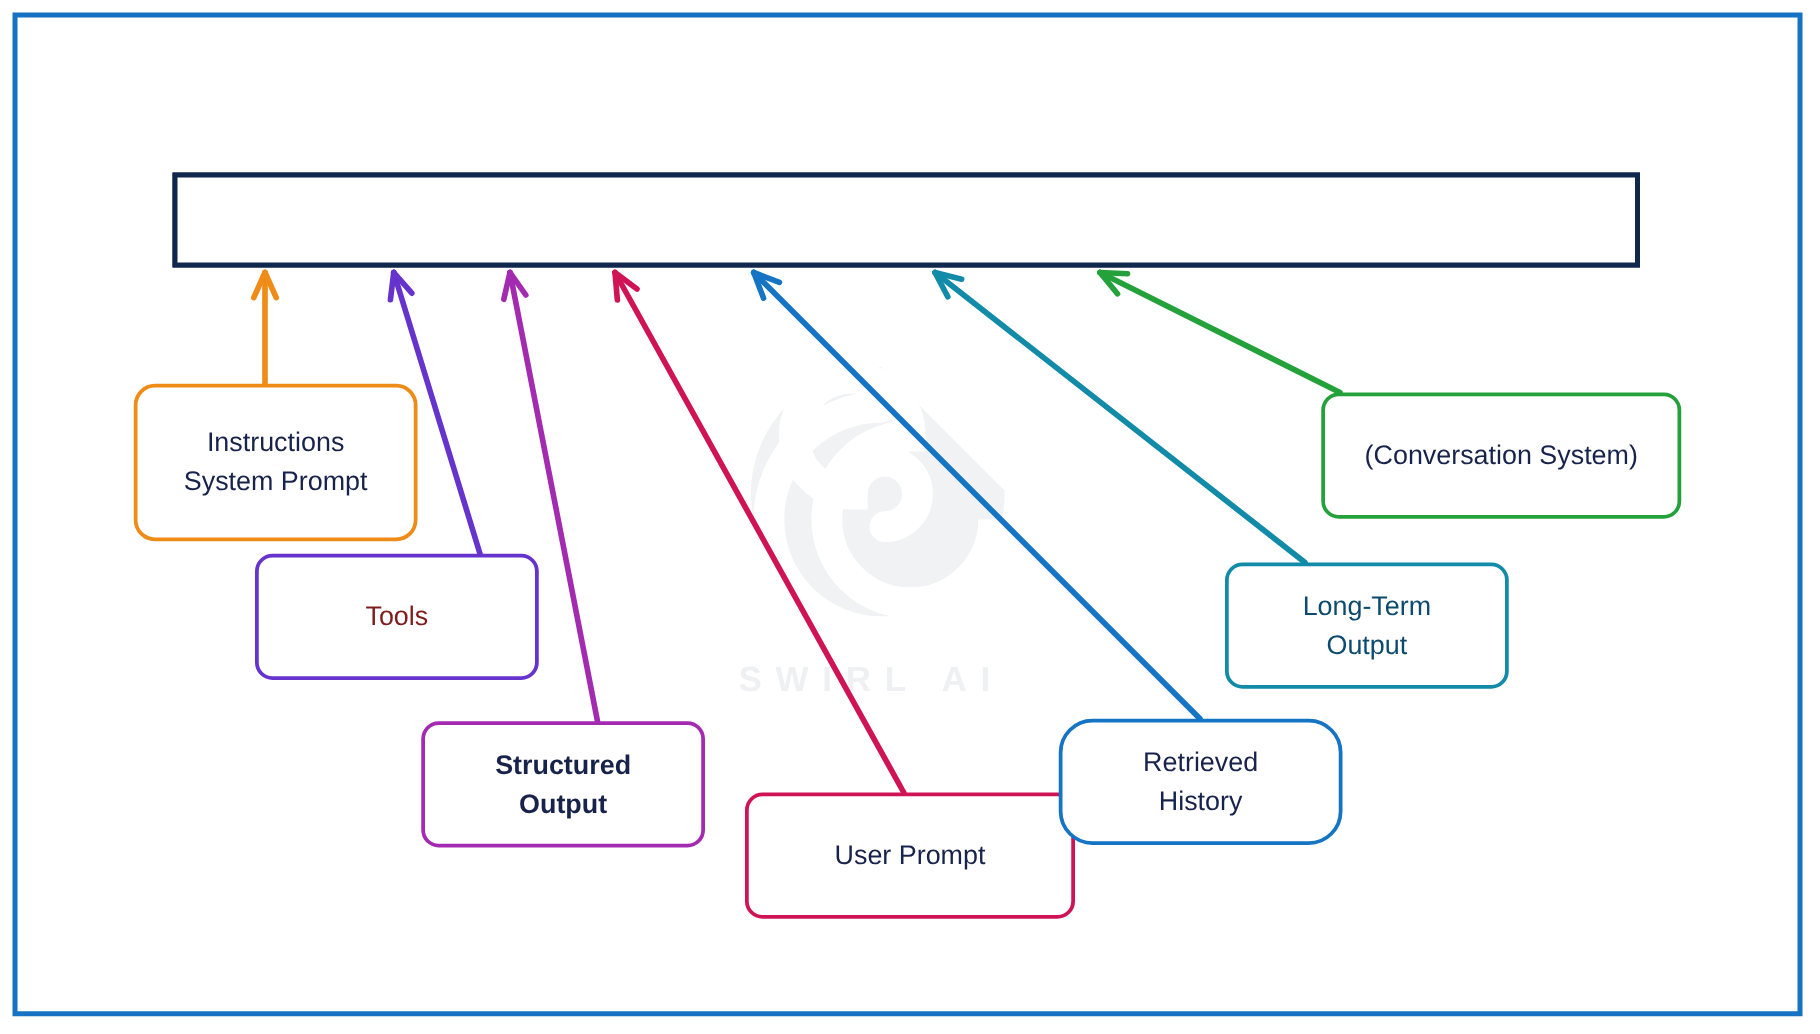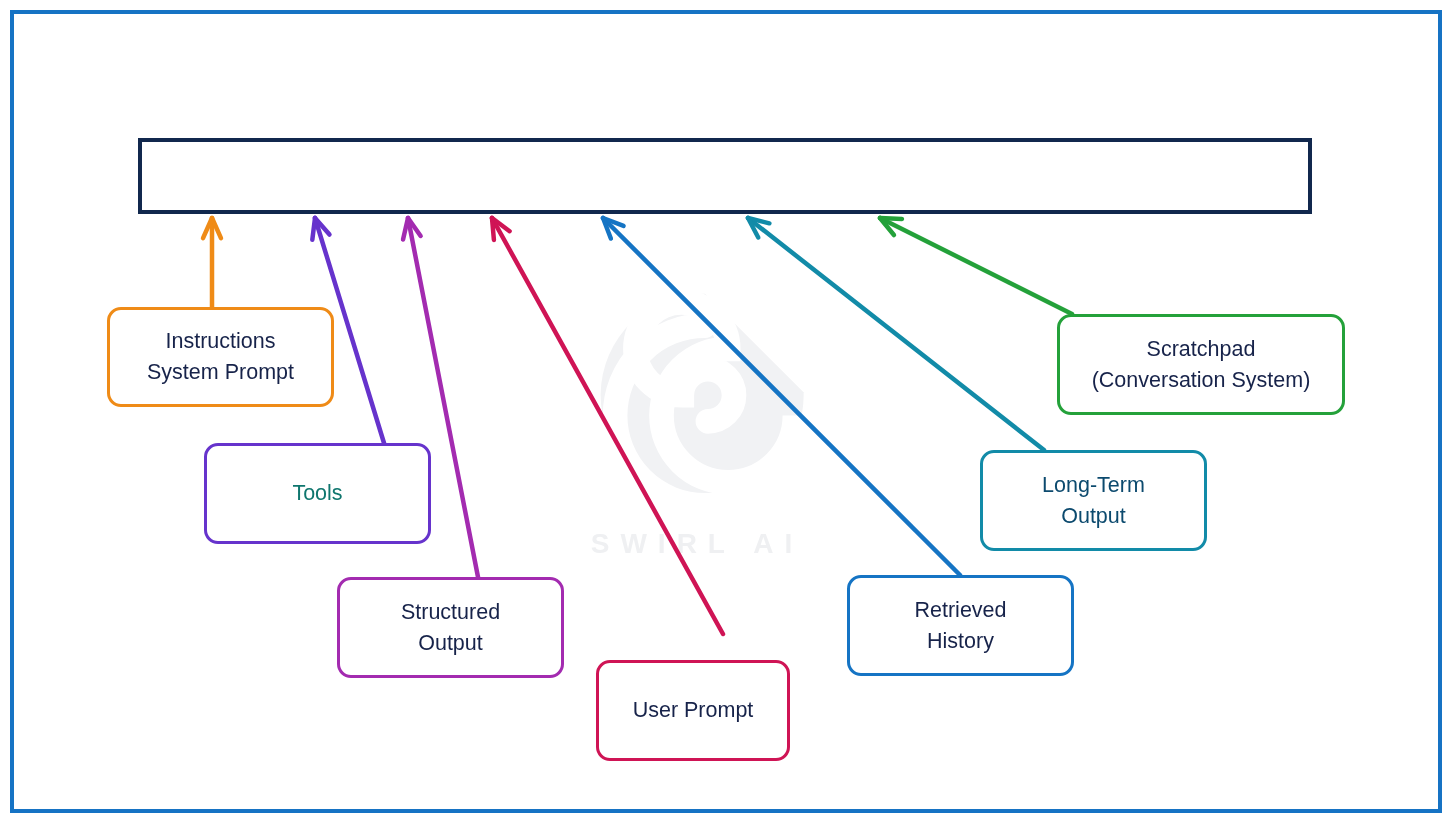--- a/index.html
+++ b/index.html
@@ -187,54 +187,53 @@
           <path d="M 1072 314 L 880 218" fill="none" stroke="#24a13a" stroke-width="4.5" stroke-linecap="round"></path>
           <g>
             <line x1="880" y1="218" x2="901.979047075306" y2="218.95994253030256" stroke="#24a13a" stroke-width="4.5" stroke-linecap="round"></line>
             <line x1="880" y1="218" x2="893.9553822694256" y2="235.00727214206324" stroke="#24a13a" stroke-width="4.5" stroke-linecap="round"></line>
           </g>
         </g>
       </g>
   </svg>
 
   <div id="callouts-group">
-      <div class="callout" style="left: 107px; top: 307px; width: 227px; height: 100px; border-color: rgb(239, 139, 23); color: rgb(23, 35, 74);">
+      <div class="callout" style="left: 107px; top: 307px; width: 227px; height: 126px; border-color: rgb(239, 139, 23); color: rgb(23, 35, 74); border-radius: 17px;">
         <div>
           <div>Instructions</div>
           <div>System Prompt</div>
         </div>
       </div>
-      <div class="callout" style="left: 204px; top: 443px; width: 227px; height: 101px; border-color: rgb(102, 51, 204); color: #0f766e;">
+      <div class="callout" style="left: 204px; top: 443px; width: 227px; height: 101px; border-color: rgb(102, 51, 204); color: #7f1d1d;">
         <div>
           <div>Tools</div>
         </div>
       </div>
-      <div class="callout" style="left: 337px; top: 577px; width: 227px; height: 101px; border-color: rgb(163, 43, 176); color: rgb(23, 35, 74);">
+      <div class="callout" style="left: 337px; top: 577px; width: 227px; height: 101px; border-color: rgb(163, 43, 176); color: rgb(23, 35, 74); font-weight: bold;">
         <div>
           <div>Structured</div>
           <div>Output</div>
         </div>
       </div>
-      <div class="callout" style="left: 596px; top: 660px; width: 194px; height: 101px; border-color: rgb(207, 20, 85); color: rgb(23, 35, 74);">
+      <div class="callout" style="left: 596px; top: 634px; width: 264px; height: 101px; border-color: rgb(207, 20, 85); color: rgb(23, 35, 74);">
         <div>
           <div>User Prompt</div>
         </div>
       </div>
-      <div class="callout" style="left: 847px; top: 575px; width: 227px; height: 101px; border-color: rgb(21, 116, 196); color: rgb(23, 35, 74);">
+      <div class="callout" style="left: 847px; top: 575px; width: 227px; height: 101px; border-color: rgb(21, 116, 196); color: rgb(23, 35, 74); border-radius: 27px;">
         <div>
           <div>Retrieved</div>
           <div>History</div>
         </div>
       </div>
       <div class="callout" style="left: 980px; top: 450px; width: 227px; height: 101px; border-color: rgb(18, 139, 168); color: #0c4a6e;">
         <div>
           <div>Long-Term</div>
           <div>Output</div>
         </div>
       </div>
       <div class="callout" style="left: 1057px; top: 314px; width: 288px; height: 101px; border-color: rgb(36, 161, 58); color: rgb(23, 35, 74);">
         <div>
-          <div>Scratchpad</div>
           <div>(Conversation System)</div>
         </div>
       </div>
     </div>
 </div>
 
 </body></html>

